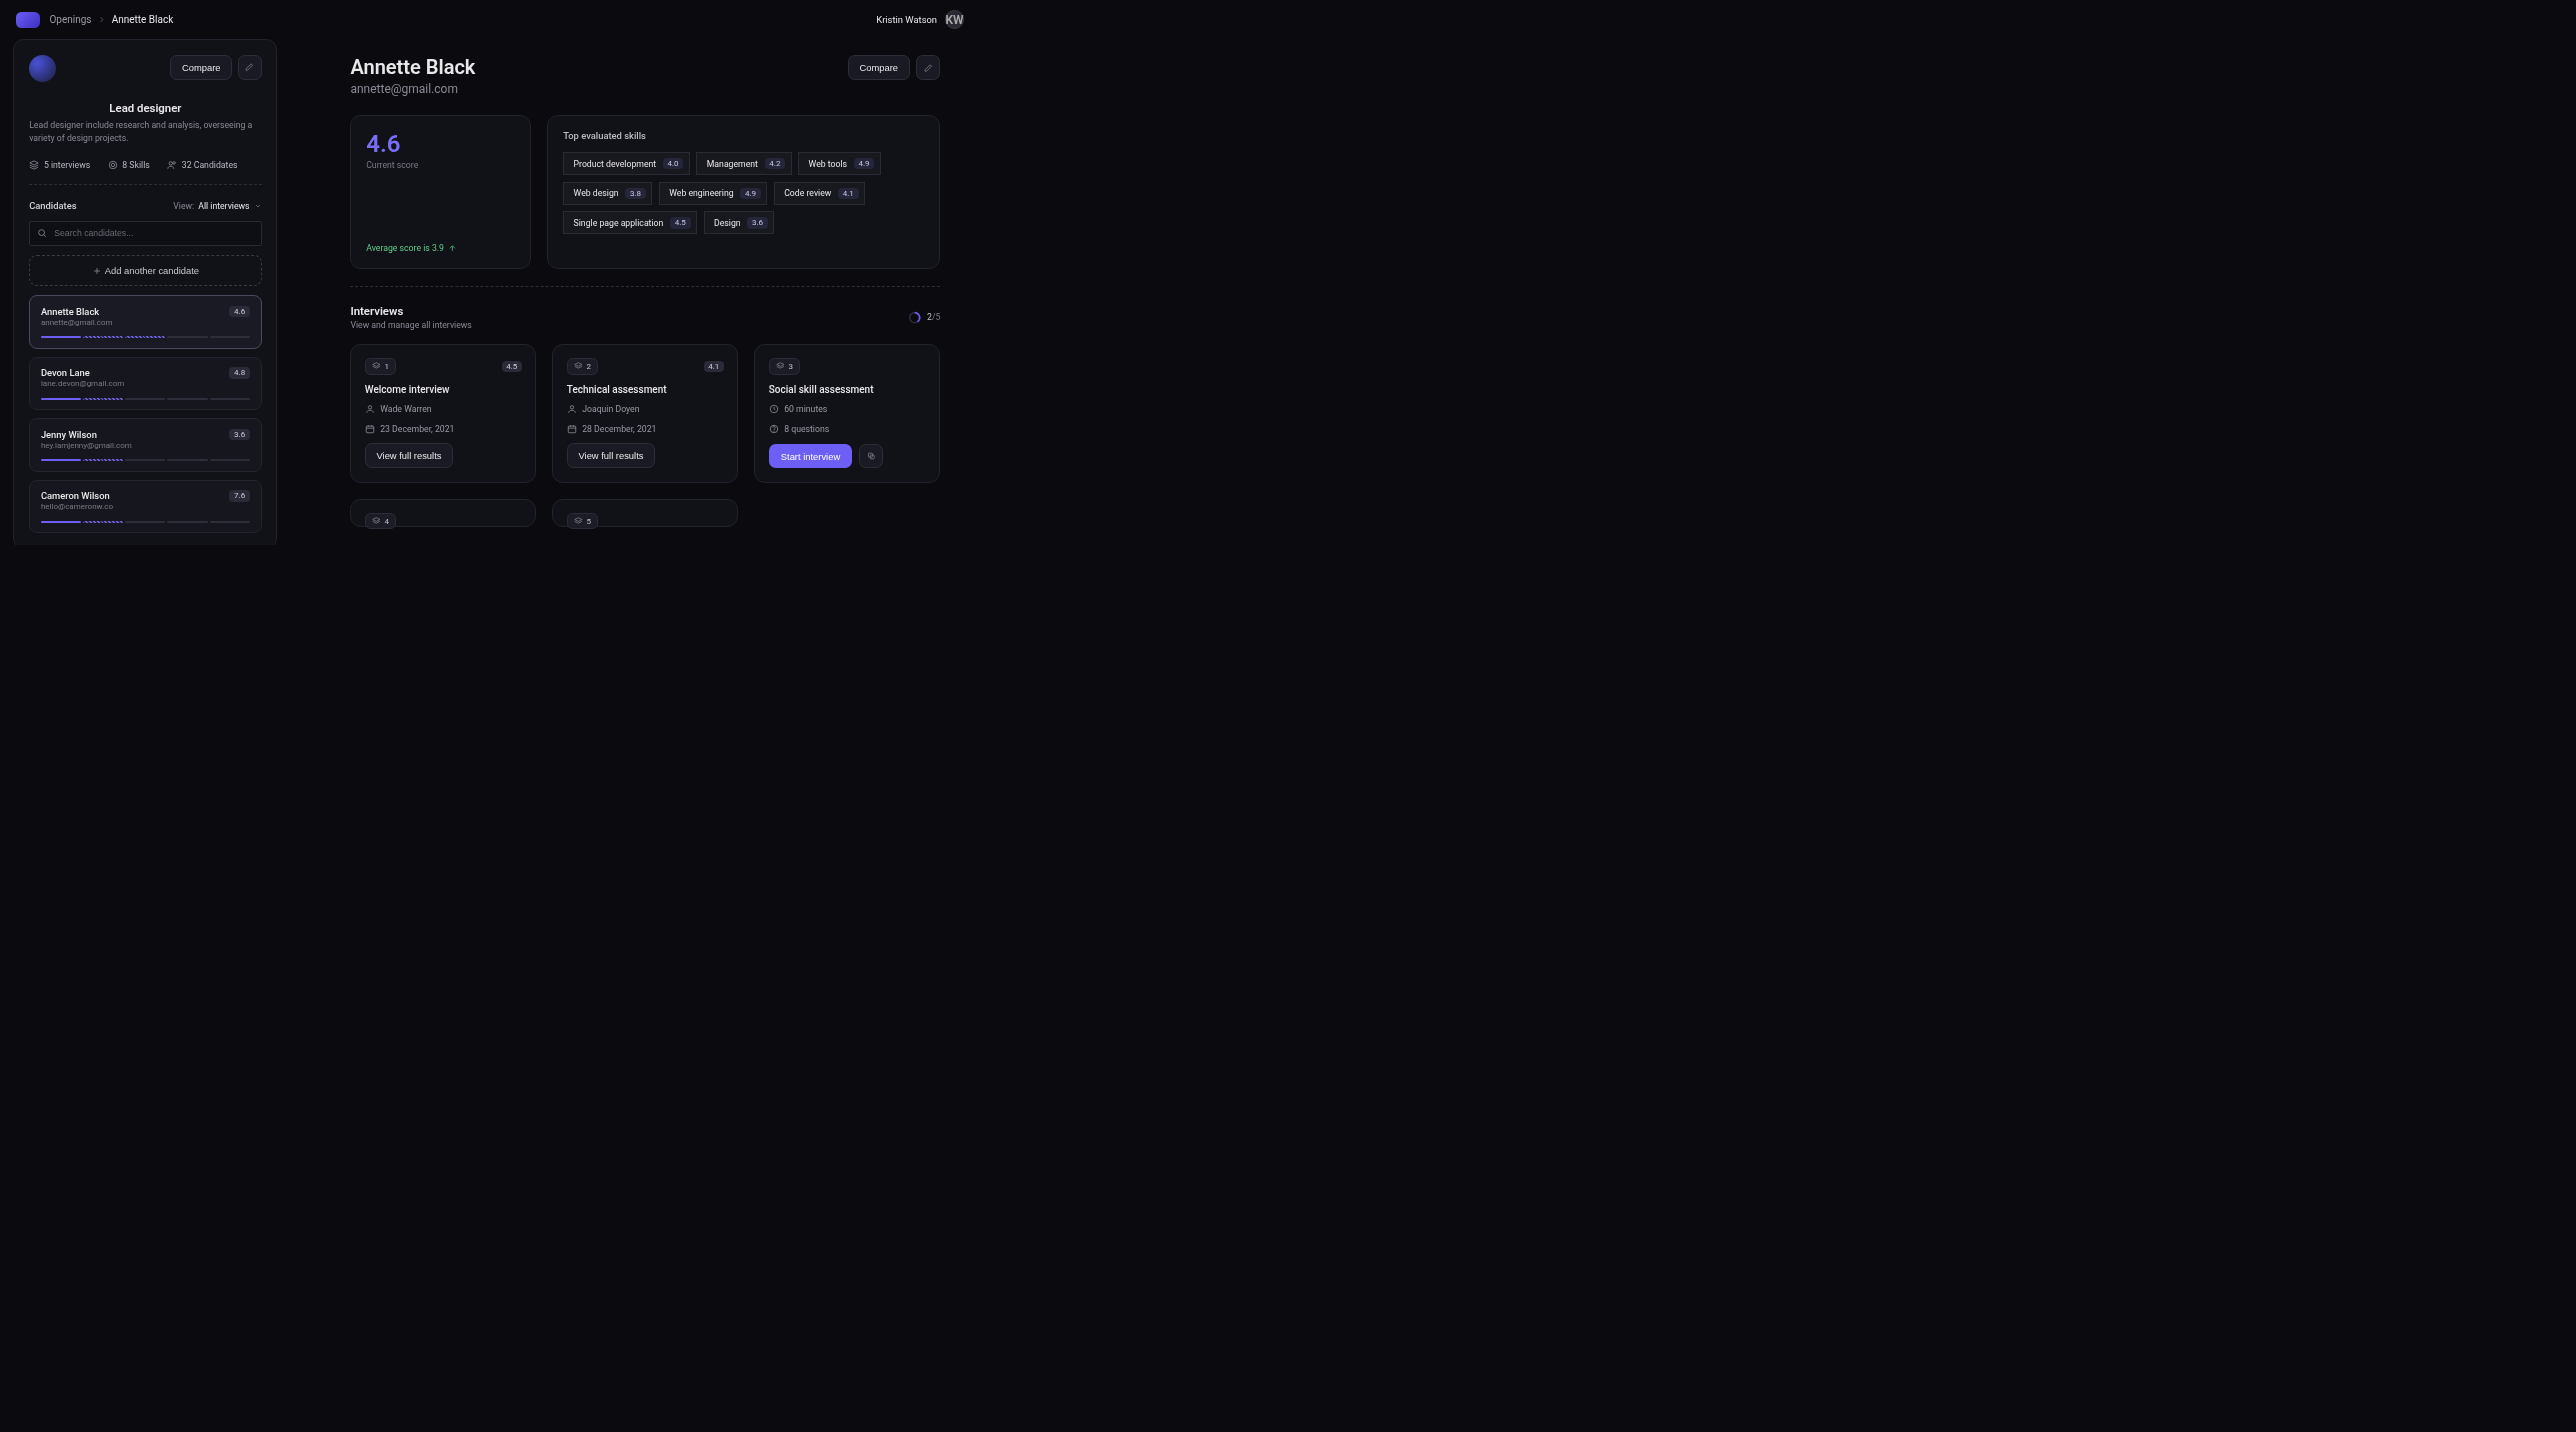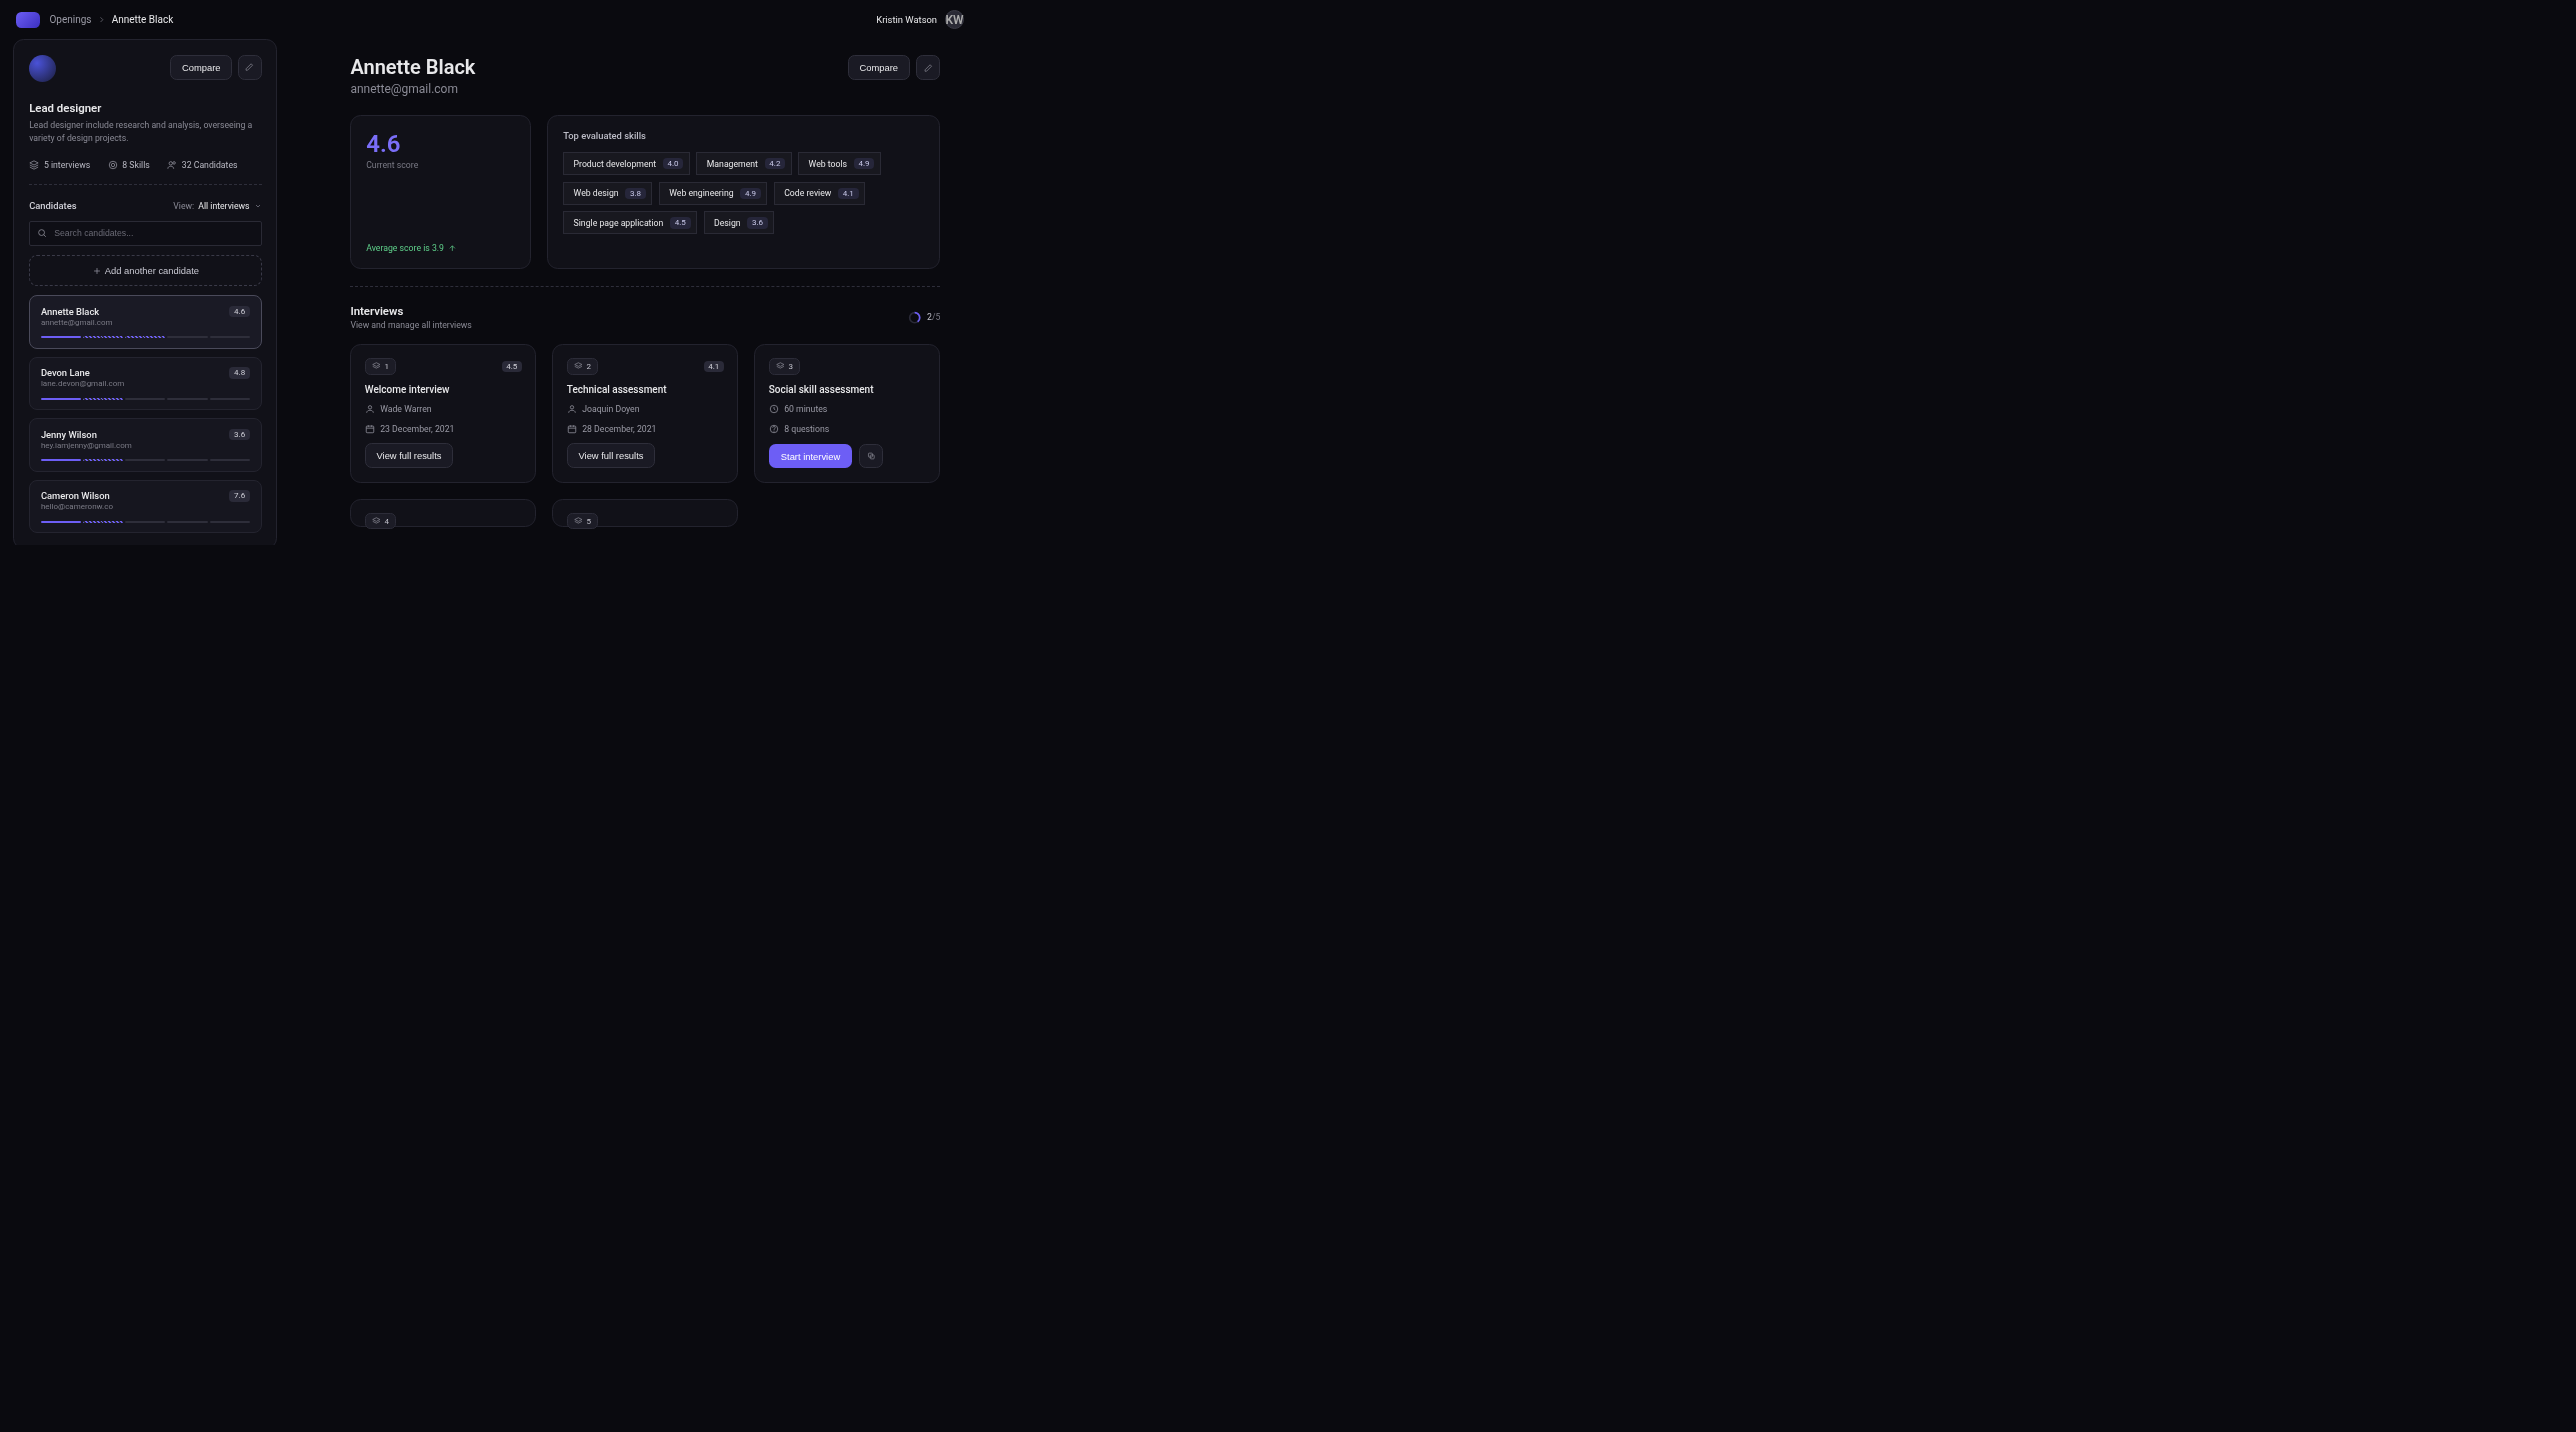--- a/index.html
+++ b/index.html
@@ -58,21 +58,21 @@
   }
   .role-actions { display: flex; gap: 5.4px; }
   .btn {
     background: #1a1a24; border: 0.7px solid #2e2e3a;
     color: #e8e8ea; border-radius: 6.7px;
     padding: 6px 10.7px; font-size: 9.4px;
     display: inline-flex; align-items: center; justify-content: center;
     cursor: pointer;
   }
   .btn.icon-only { padding: 6px 6.7px; width: 24px; }
-  .role-title { font-size: 11.4px; font-weight: 600; margin-top: 19px; }
+  .role-title { font-size: 11.4px; font-weight: 600; margin-top: 19px; text-align: center; }
   .role-desc { color: #8a8a95; font-size: 8.7px; line-height: 1.5; margin-top: 4px; }
   .role-stats { display: flex; gap: 17.4px; margin-top: 14.8px; color: #b8b8c2; font-size: 8.7px; }
   .role-stats .stat { display: flex; align-items: center; gap: 4.7px; }
   .mini-icon { width: 10px; height: 10px; stroke: #8a8a95; }
   .divider { border: none; border-top: 0.7px dashed #2e2e3a; margin: 14.8px 0; }
 
   .cand-head { display: flex; justify-content: space-between; align-items: center; }
   .cand-head h3 { font-size: 9.4px; font-weight: 500; color: #d0d0d8; }
   .view-sel { display: flex; align-items: center; gap: 4px; font-size: 8.7px; color: #8a8a95; }
   .view-sel .val { color: #e8e8ea; }

